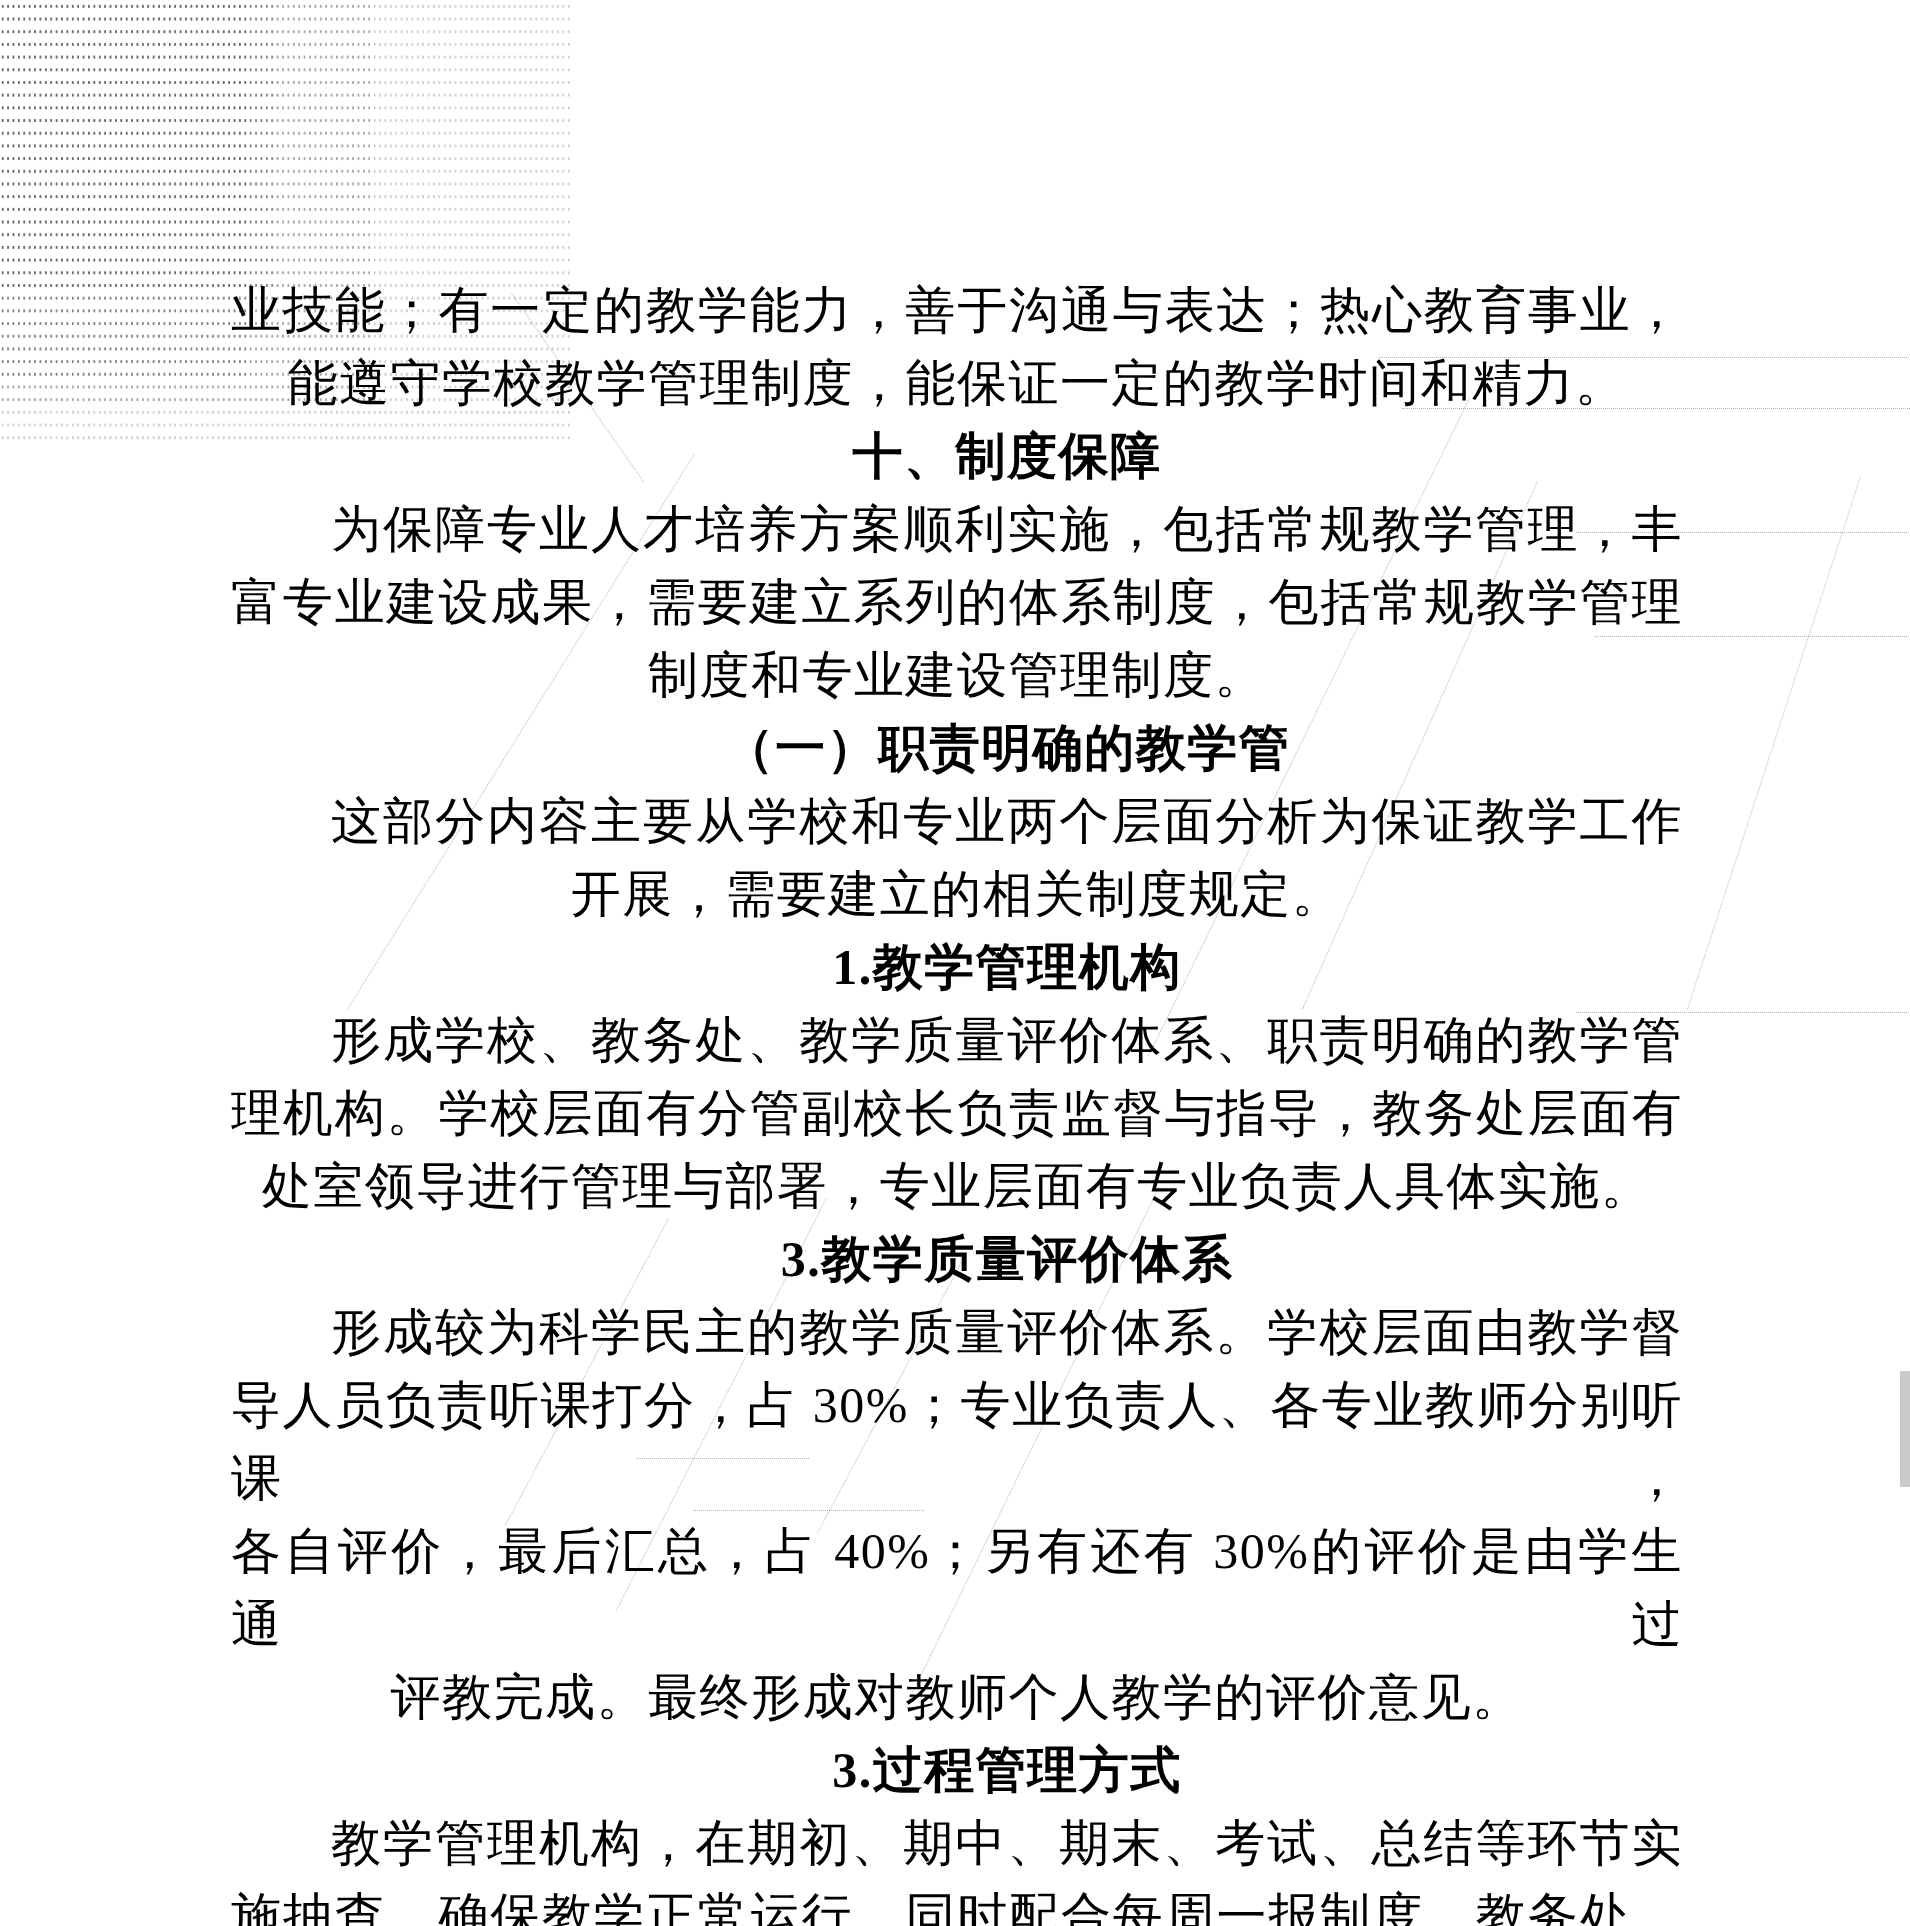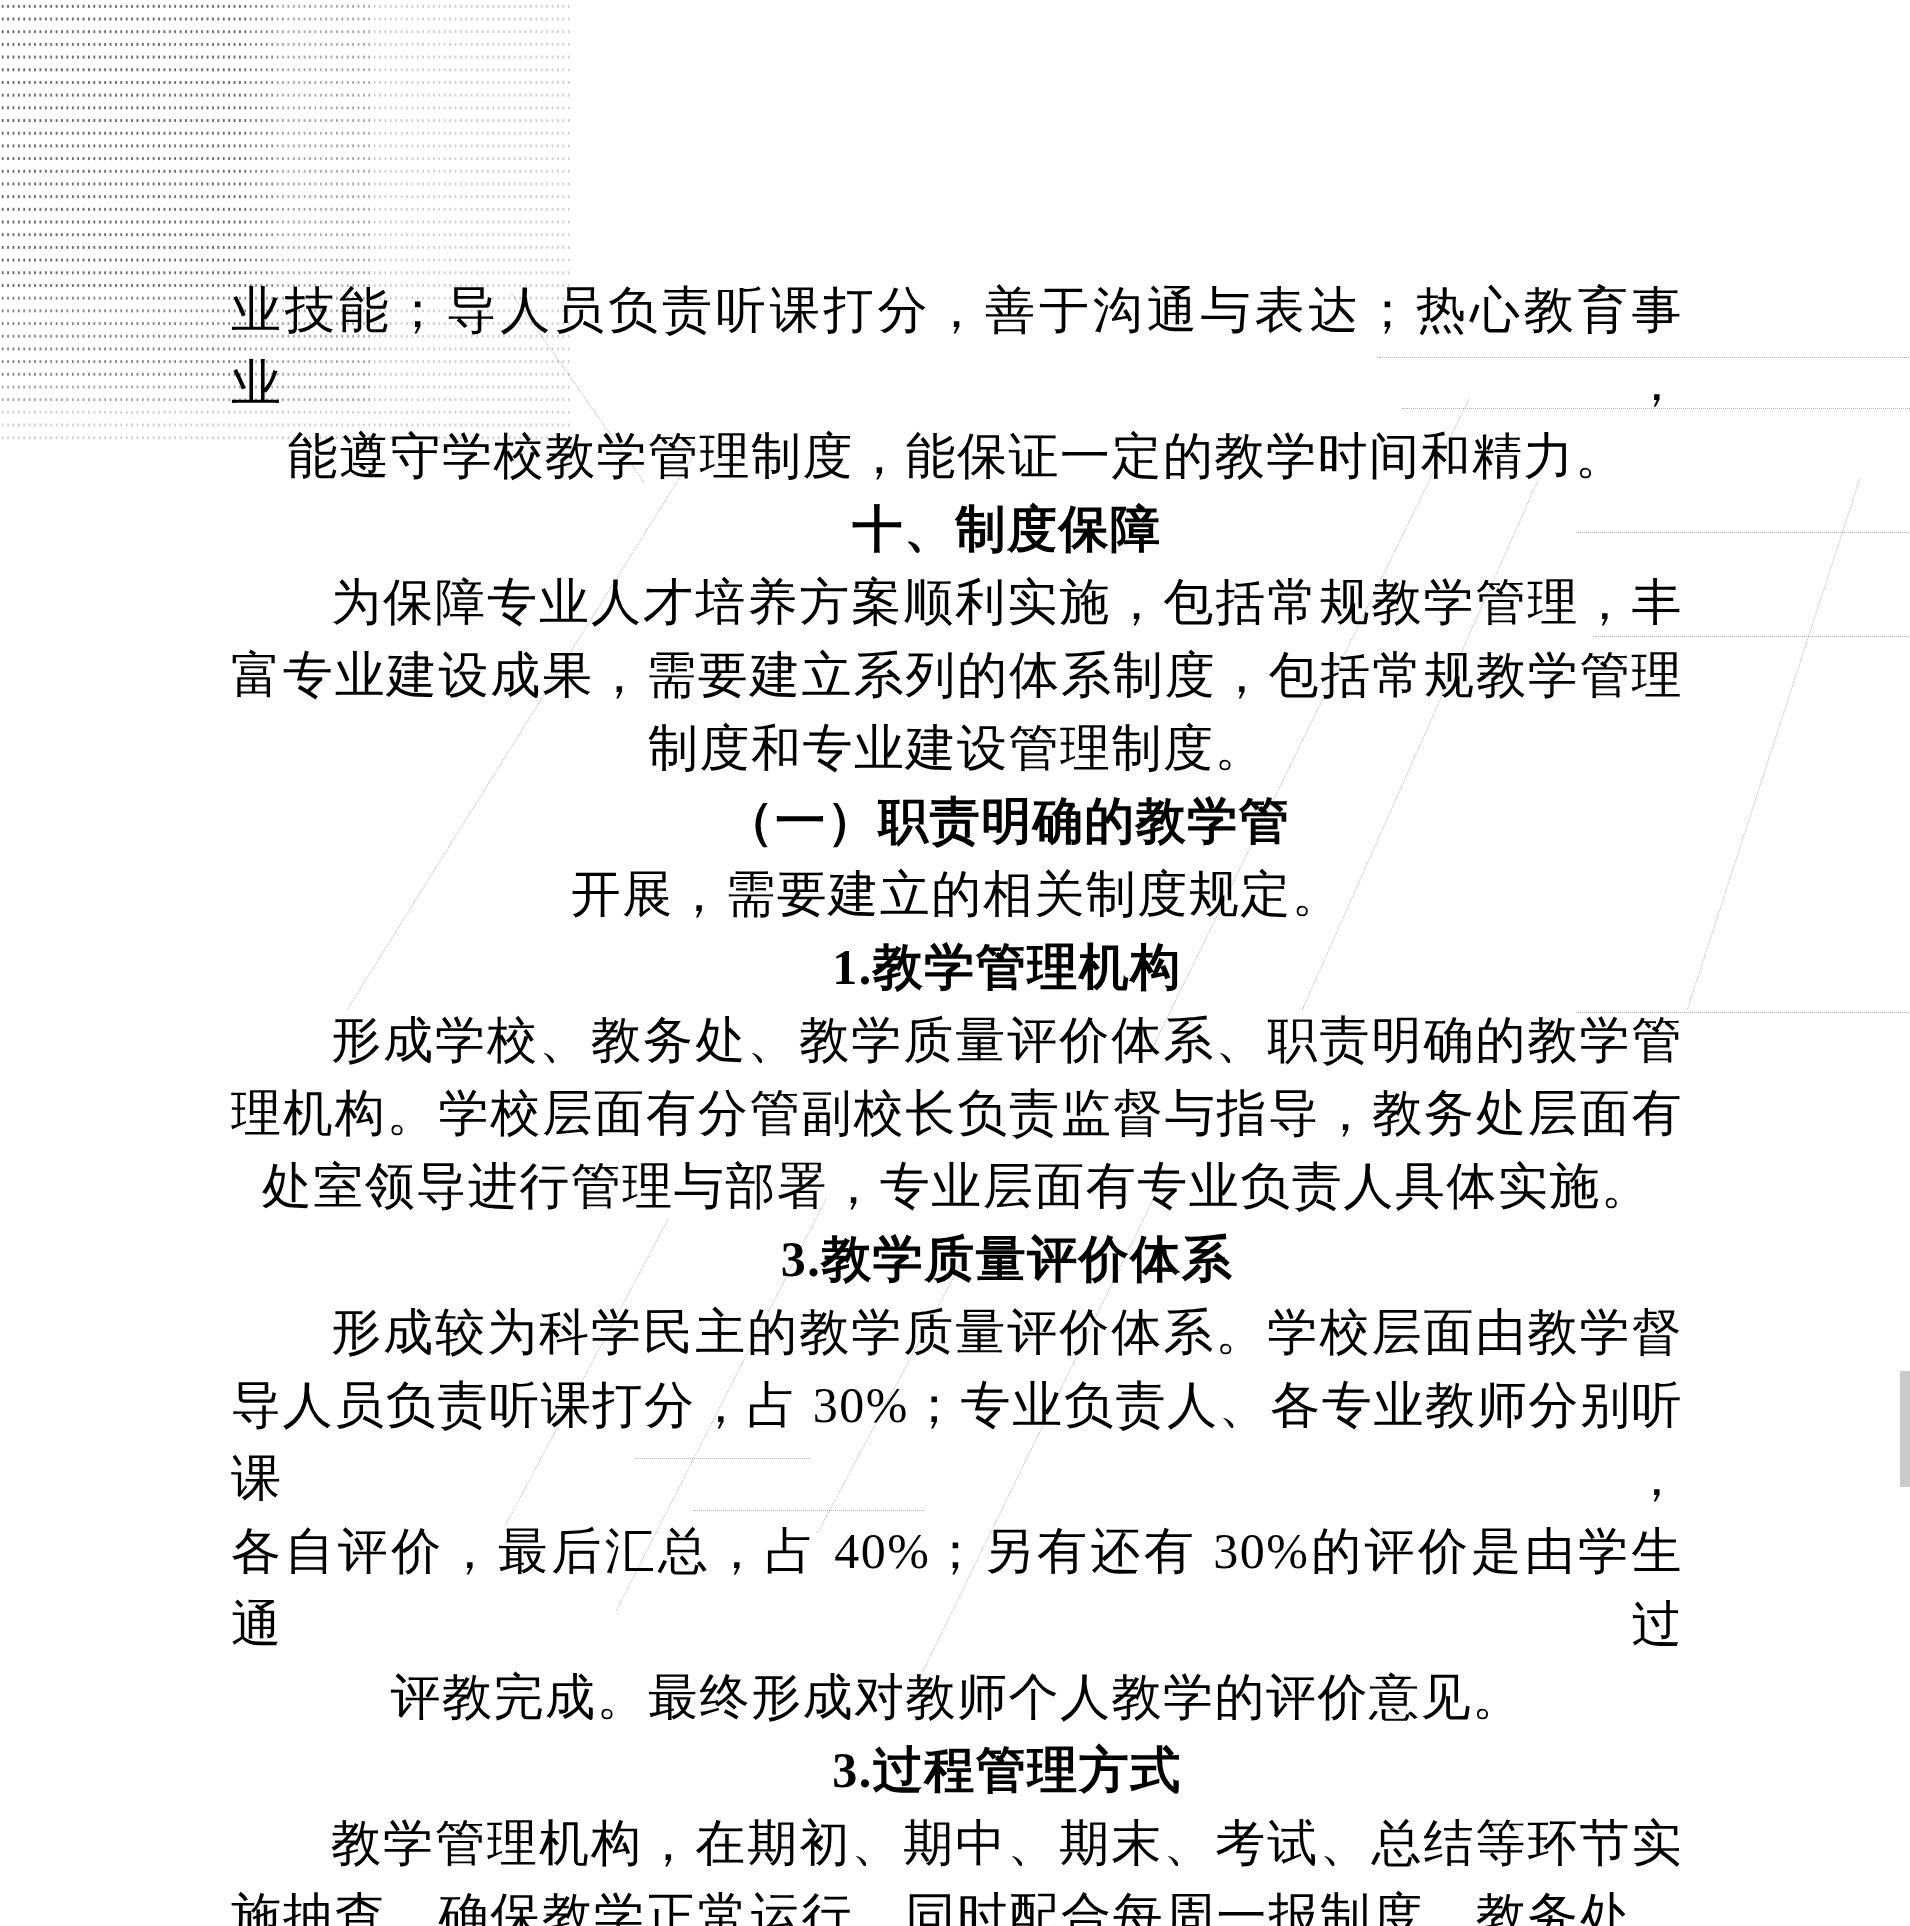--- a/index.html
+++ b/index.html
@@ -83,27 +83,28 @@
   <div class="dline" style="left:1302px;top:1009px;width:578px;transform:rotate(-66deg);"></div>
   <div class="dline" style="left:347px;top:1009px;width:655px;transform:rotate(-58deg);"></div>
 
   <div class="dline" style="left:1687px;top:1009px;width:559px;transform:rotate(-72deg);"></div>
   <div class="dline" style="left:512px;top:293px;width:231px;transform:rotate(55deg);"></div>
 
   <div class="edge-mark" style="left:1900px;top:1371px;width:10.8px;height:116px;"></div>
 </div>
 
 <div class="text-block">
-  <div class="ln just">业技能；导人员负责听课打分，善于沟通与表达；热心教育事业，</div>
+  <div class="ln just">业技能；有一定的教学能力，善于沟通与表达；热心教育事业，</div>
   <div class="ln">能遵守学校教学管理制度，能保证一定的教学时间和精力。</div>
   <div class="ln h ind">十、制度保障</div>
   <div class="ln ind just">为保障专业人才培养方案顺利实施，包括常规教学管理，丰</div>
   <div class="ln just">富专业建设成果，需要建立系列的体系制度，包括常规教学管理</div>
   <div class="ln">制度和专业建设管理制度。</div>
   <div class="ln h ind">（一）职责明确的教学管</div>
+  <div class="ln ind just">这部分内容主要从学校和专业两个层面分析为保证教学工作</div>
   <div class="ln">开展，需要建立的相关制度规定。</div>
   <div class="ln h ind">1.教学管理机构</div>
   <div class="ln ind just">形成学校、教务处、教学质量评价体系、职责明确的教学管</div>
   <div class="ln just">理机构。学校层面有分管副校长负责监督与指导，教务处层面有</div>
   <div class="ln">处室领导进行管理与部署，专业层面有专业负责人具体实施。</div>
   <div class="ln h ind">3.教学质量评价体系</div>
   <div class="ln ind just">形成较为科学民主的教学质量评价体系。学校层面由教学督</div>
   <div class="ln just">导人员负责听课打分，占 30%；专业负责人、各专业教师分别听课，</div>
   <div class="ln just">各自评价，最后汇总，占 40%；另有还有 30%的评价是由学生通过</div>
   <div class="ln">评教完成。最终形成对教师个人教学的评价意见。</div>

